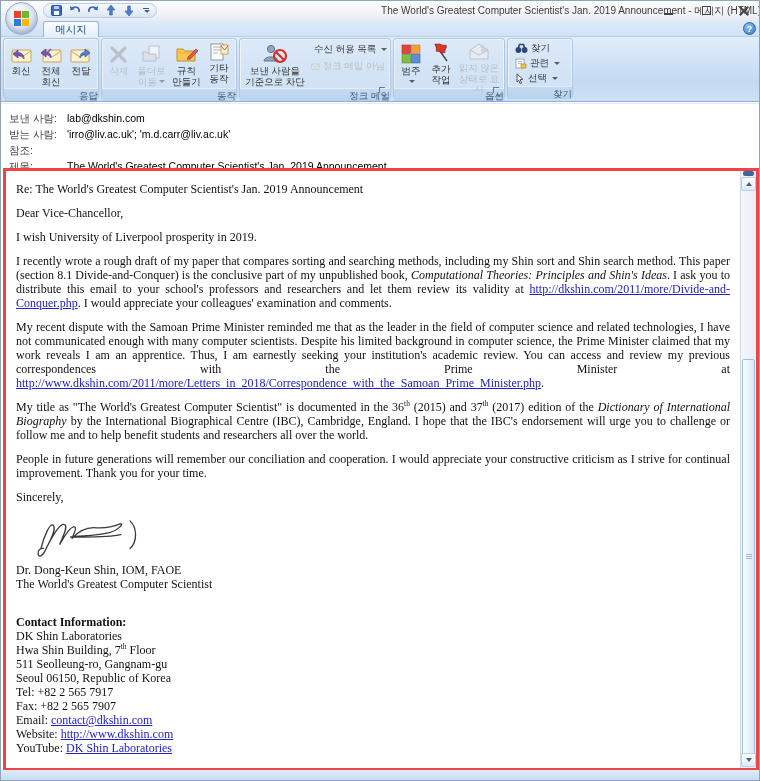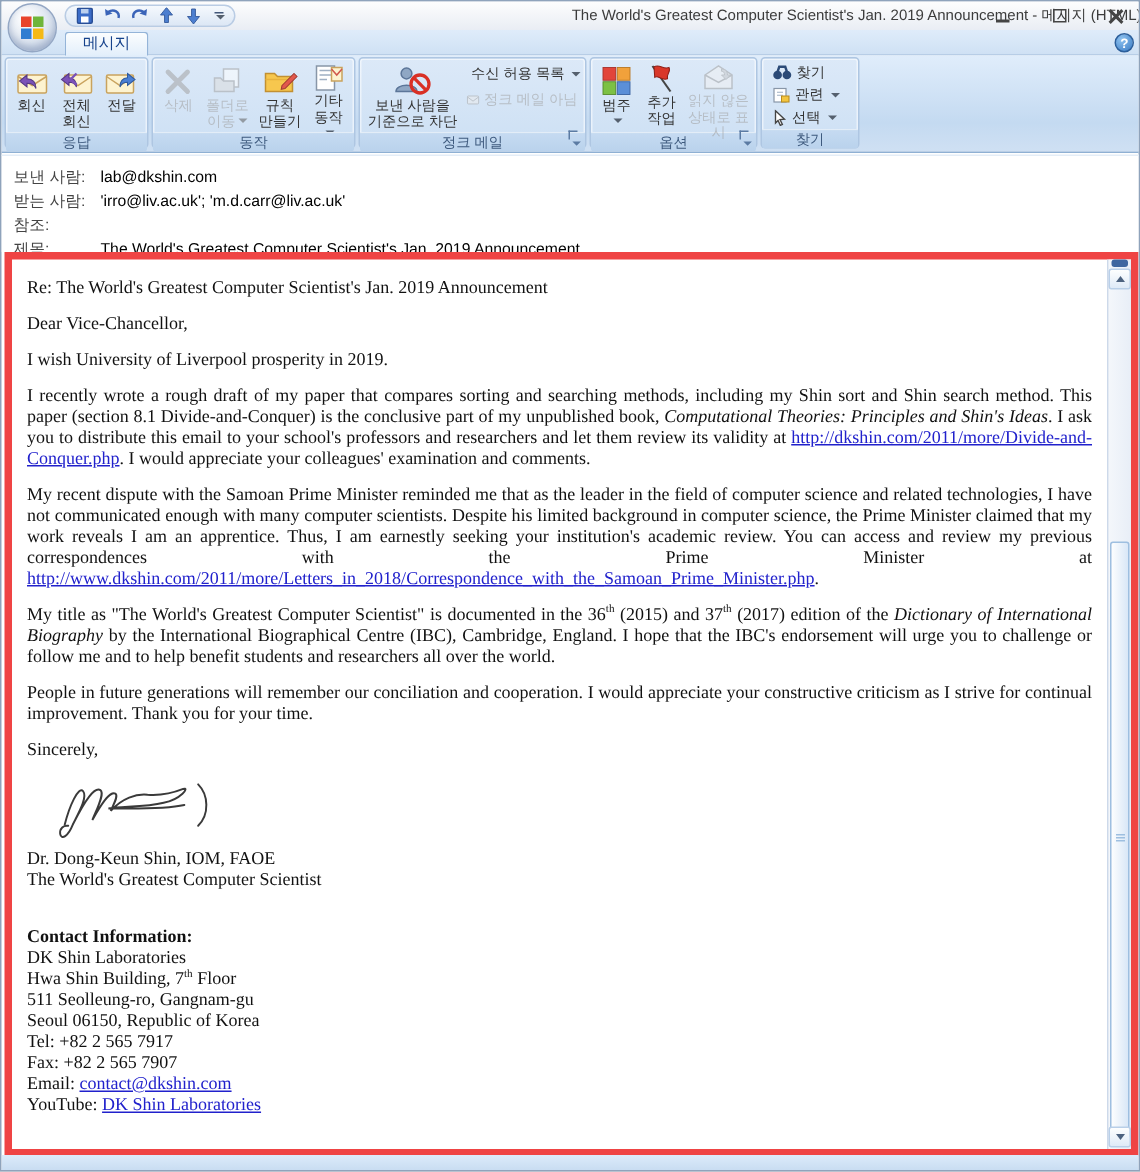--- a/index.html
+++ b/index.html
@@ -70,21 +70,21 @@
     display:flex; align-items:stretch; padding:1px 2px 2px 2px; gap:2px;
   }
   .rgroup {
     position:relative; border:1px solid #aec6e2; border-radius:3px;
     background:linear-gradient(#dce9f8,#cde0f4);
     box-shadow:inset 0 0 0 1px rgba(255,255,255,.55);
     display:flex; flex-direction:column;
   }
   .rbody { flex:1; display:flex; align-items:flex-start; padding:1px 2px 0 2px; }
   .rlabel {
-    height:13px; font-size:9.5px; color:#3e5a7e; text-align:center; line-height:13px;
+    height:13px; font-size:9.5px; color:#3e5a7e; text-align:right; line-height:13px;
     background:linear-gradient(#c5daf1,#b9d2ec); border-radius:0 0 2px 2px;
     border-top:1px solid rgba(255,255,255,.6);
   }
   .launcher { position:absolute; right:2px; bottom:2px; width:9px; height:9px; }
   .launcher::before { content:""; position:absolute; left:0; top:0; width:5px; height:5px; border-left:1px solid #5b7ba3; border-top:1px solid #5b7ba3; }
   .launcher::after { content:""; position:absolute; right:1px; bottom:1px; border-left:4px solid transparent; border-top:4px solid transparent; border-right:4px solid #5b7ba3; transform:rotate(45deg); }
   .bigbtn {
     display:flex; flex-direction:column; align-items:center; justify-content:flex-start;
     padding:2px 2px 0 2px; border-radius:3px; min-width:30px; height:48px;
   }
@@ -99,21 +99,21 @@
   
   .msgheader { position:absolute; left:0; top:102px; width:760px; height:65px; background:#fff; border-top:1px solid #e4edf7; padding:6px 10px 0 8px; }
   .hrow { display:flex; font-size:10.5px; line-height:16px; color:#000; }
   .hlabel { width:58px; color:#444; flex:none; }
   .hval { flex:1; }
   .hright { margin-left:auto; display:flex; }
   .hright .hlabel { width:auto; margin-right:8px; }
   
   .bodywrap {
     position:absolute; left:2px; top:167px; width:756px; height:603px;
-    border:5px solid #ef4444; background:#fff;
+    border:3px solid #ef4444; background:#fff;
   }
   .bodytext {
     position:absolute; left:0; top:0; right:16px; bottom:0; overflow:hidden;
     padding:11px 10px 0 10px;
     font-family:"Liberation Serif", serif; font-size:12px; line-height:14px; color:#111;
   }
   .bodytext p { text-align:justify; margin-bottom:10px; }
   .blink { color:#2121cc; text-decoration:underline; }
   sup { font-size:0.62em; vertical-align:super; line-height:0; }
   .tightline { line-height:14px; text-align:left; }
@@ -448,20 +448,21 @@
       <div class="gapline"></div>
       <div id="contact-lines">
           <div class="tightline"><b>Contact Information:</b></div>
           <div class="tightline">DK Shin Laboratories</div>
           <div class="tightline">Hwa Shin Building, 7<sup>th</sup> Floor</div>
           <div class="tightline">511 Seolleung-ro, Gangnam-gu</div>
           <div class="tightline">Seoul 06150, Republic of Korea</div>
           <div class="tightline">Tel: +82 2 565 7917</div>
           <div class="tightline">Fax: +82 2 565 7907</div>
           <div class="tightline">Email: <a href="#" class="blink">contact@dkshin.com</a></div>
+          <div class="tightline">Website: <a href="#" class="blink">http://www.dkshin.com</a></div>
           <div class="tightline">YouTube: <a href="#" class="blink">DK Shin Laboratories</a></div>
         </div>
     </div>
 
     <div class="sbar">
       <span class="sb-cap"></span>
       <span class="sb-btn sb-up">
           <span class="tri-up"></span>
         </span>
       <span class="sb-thumb">

